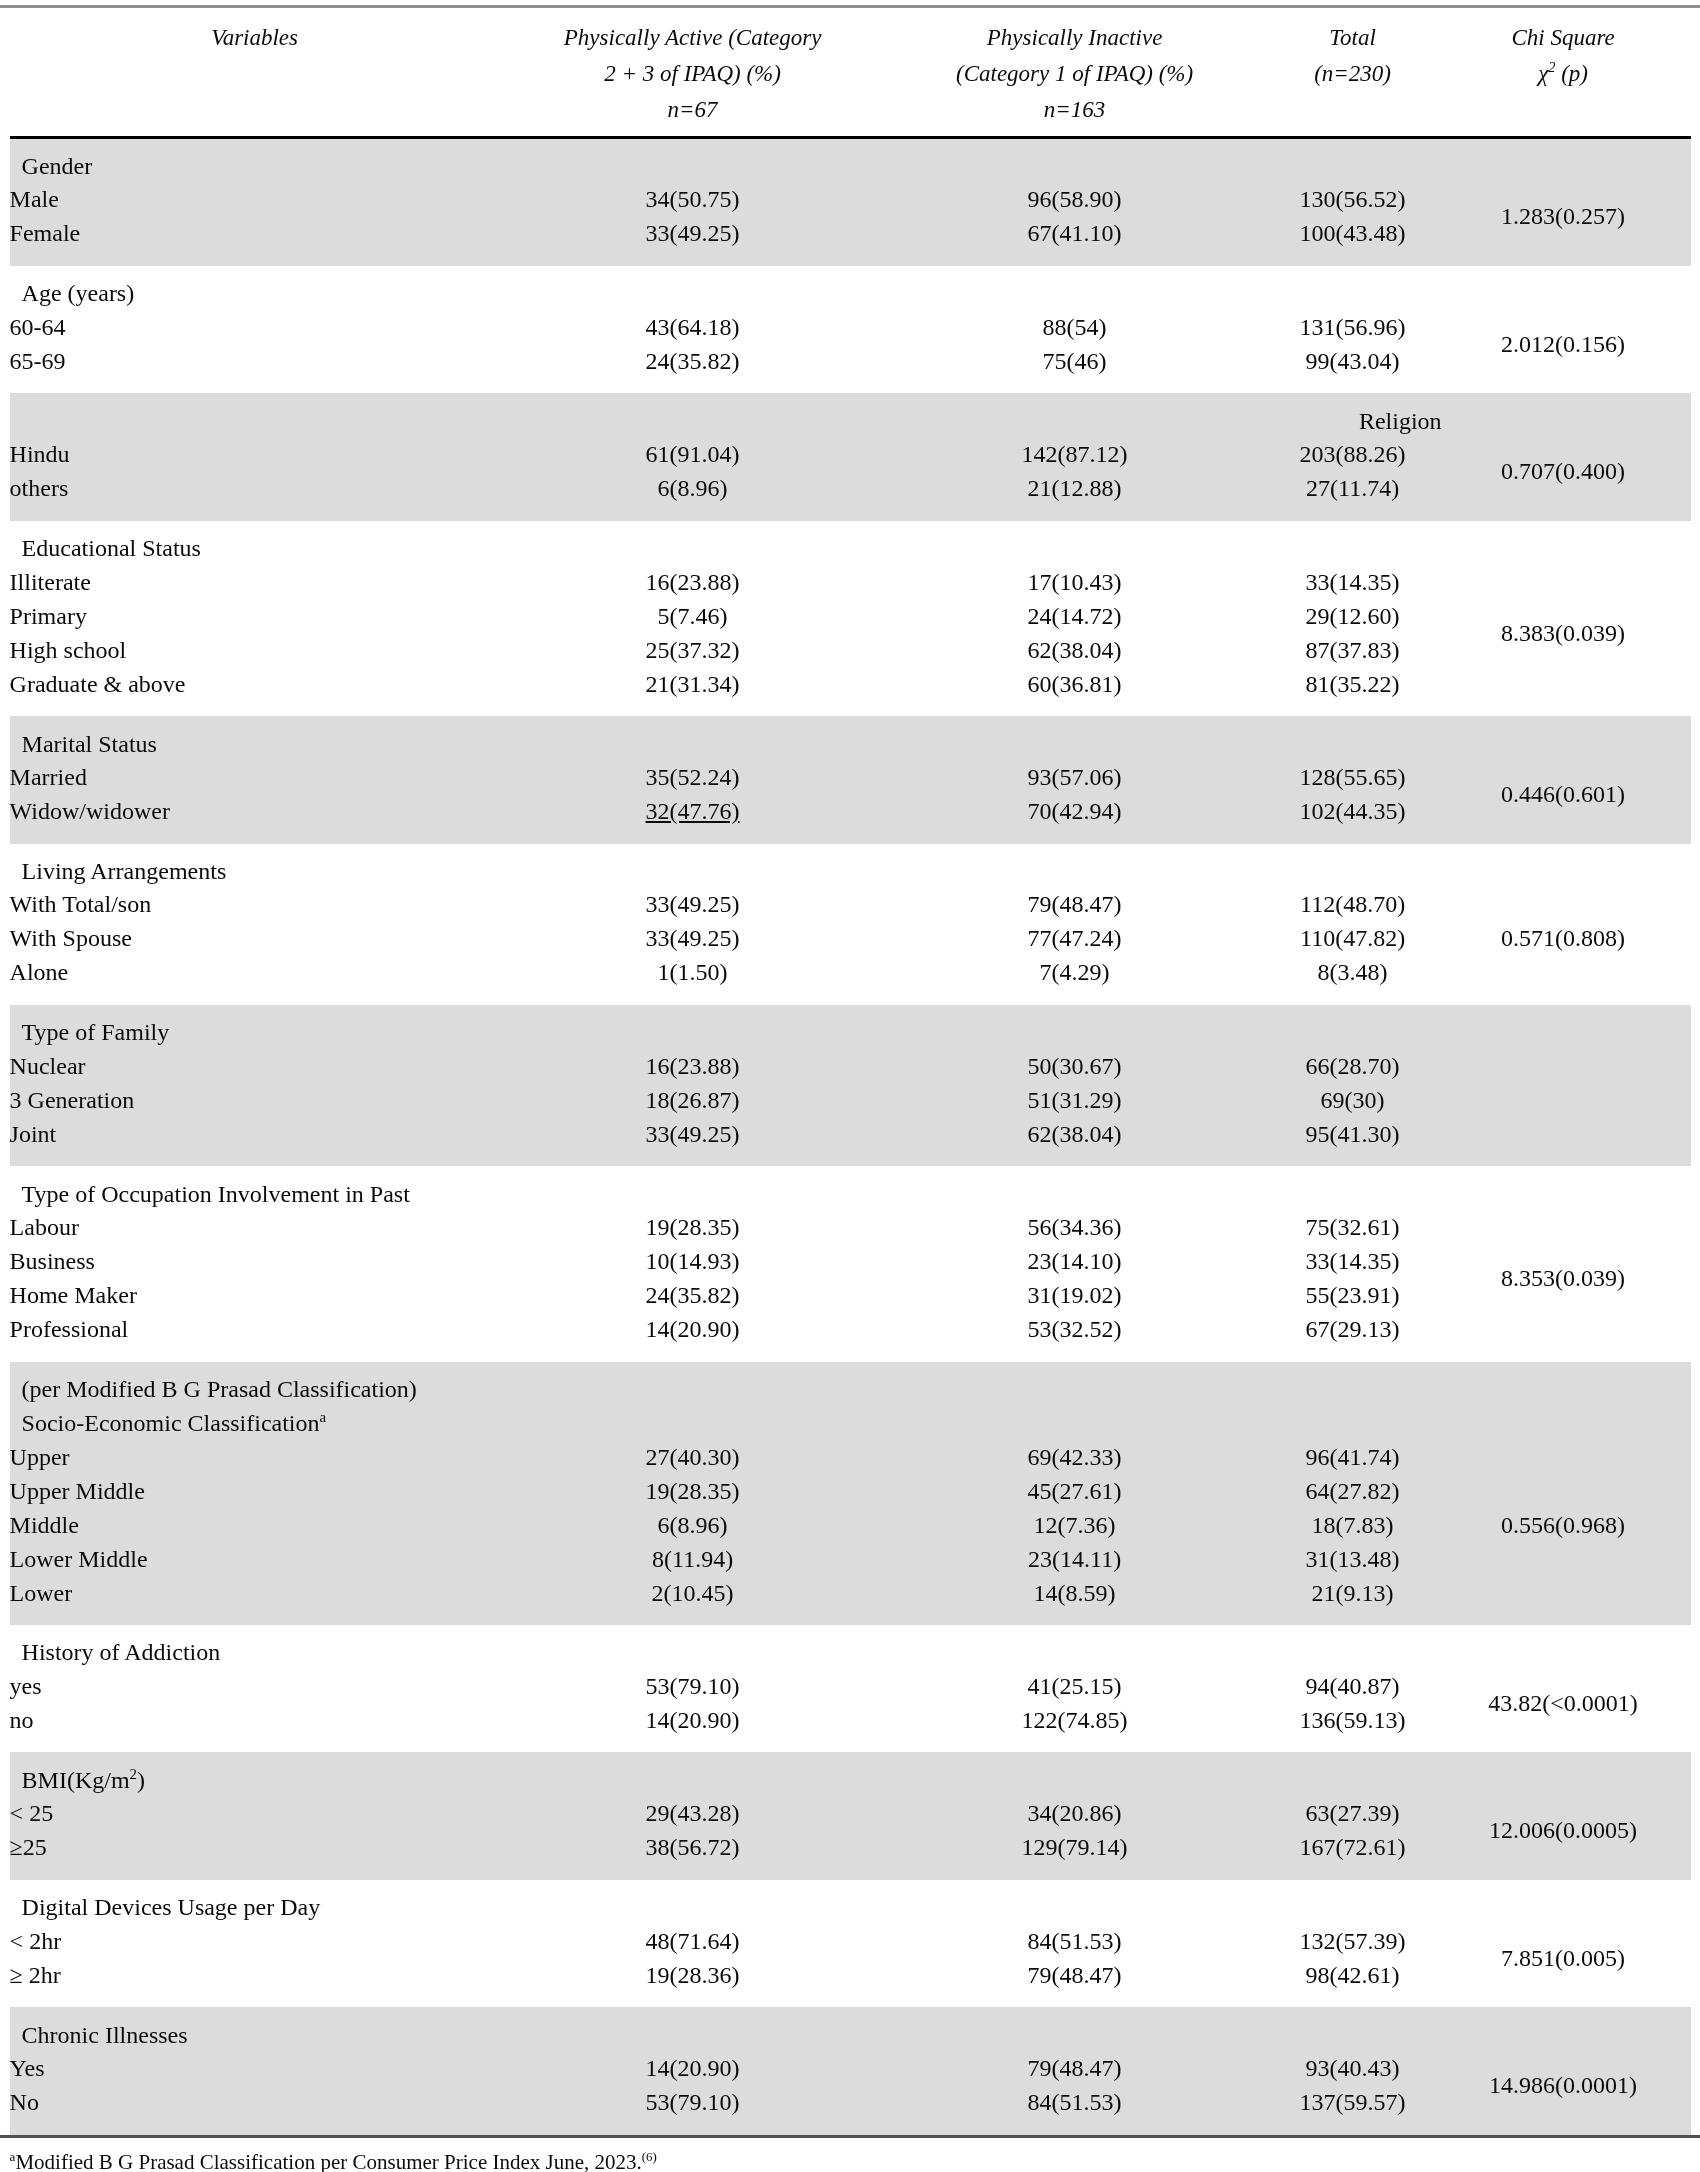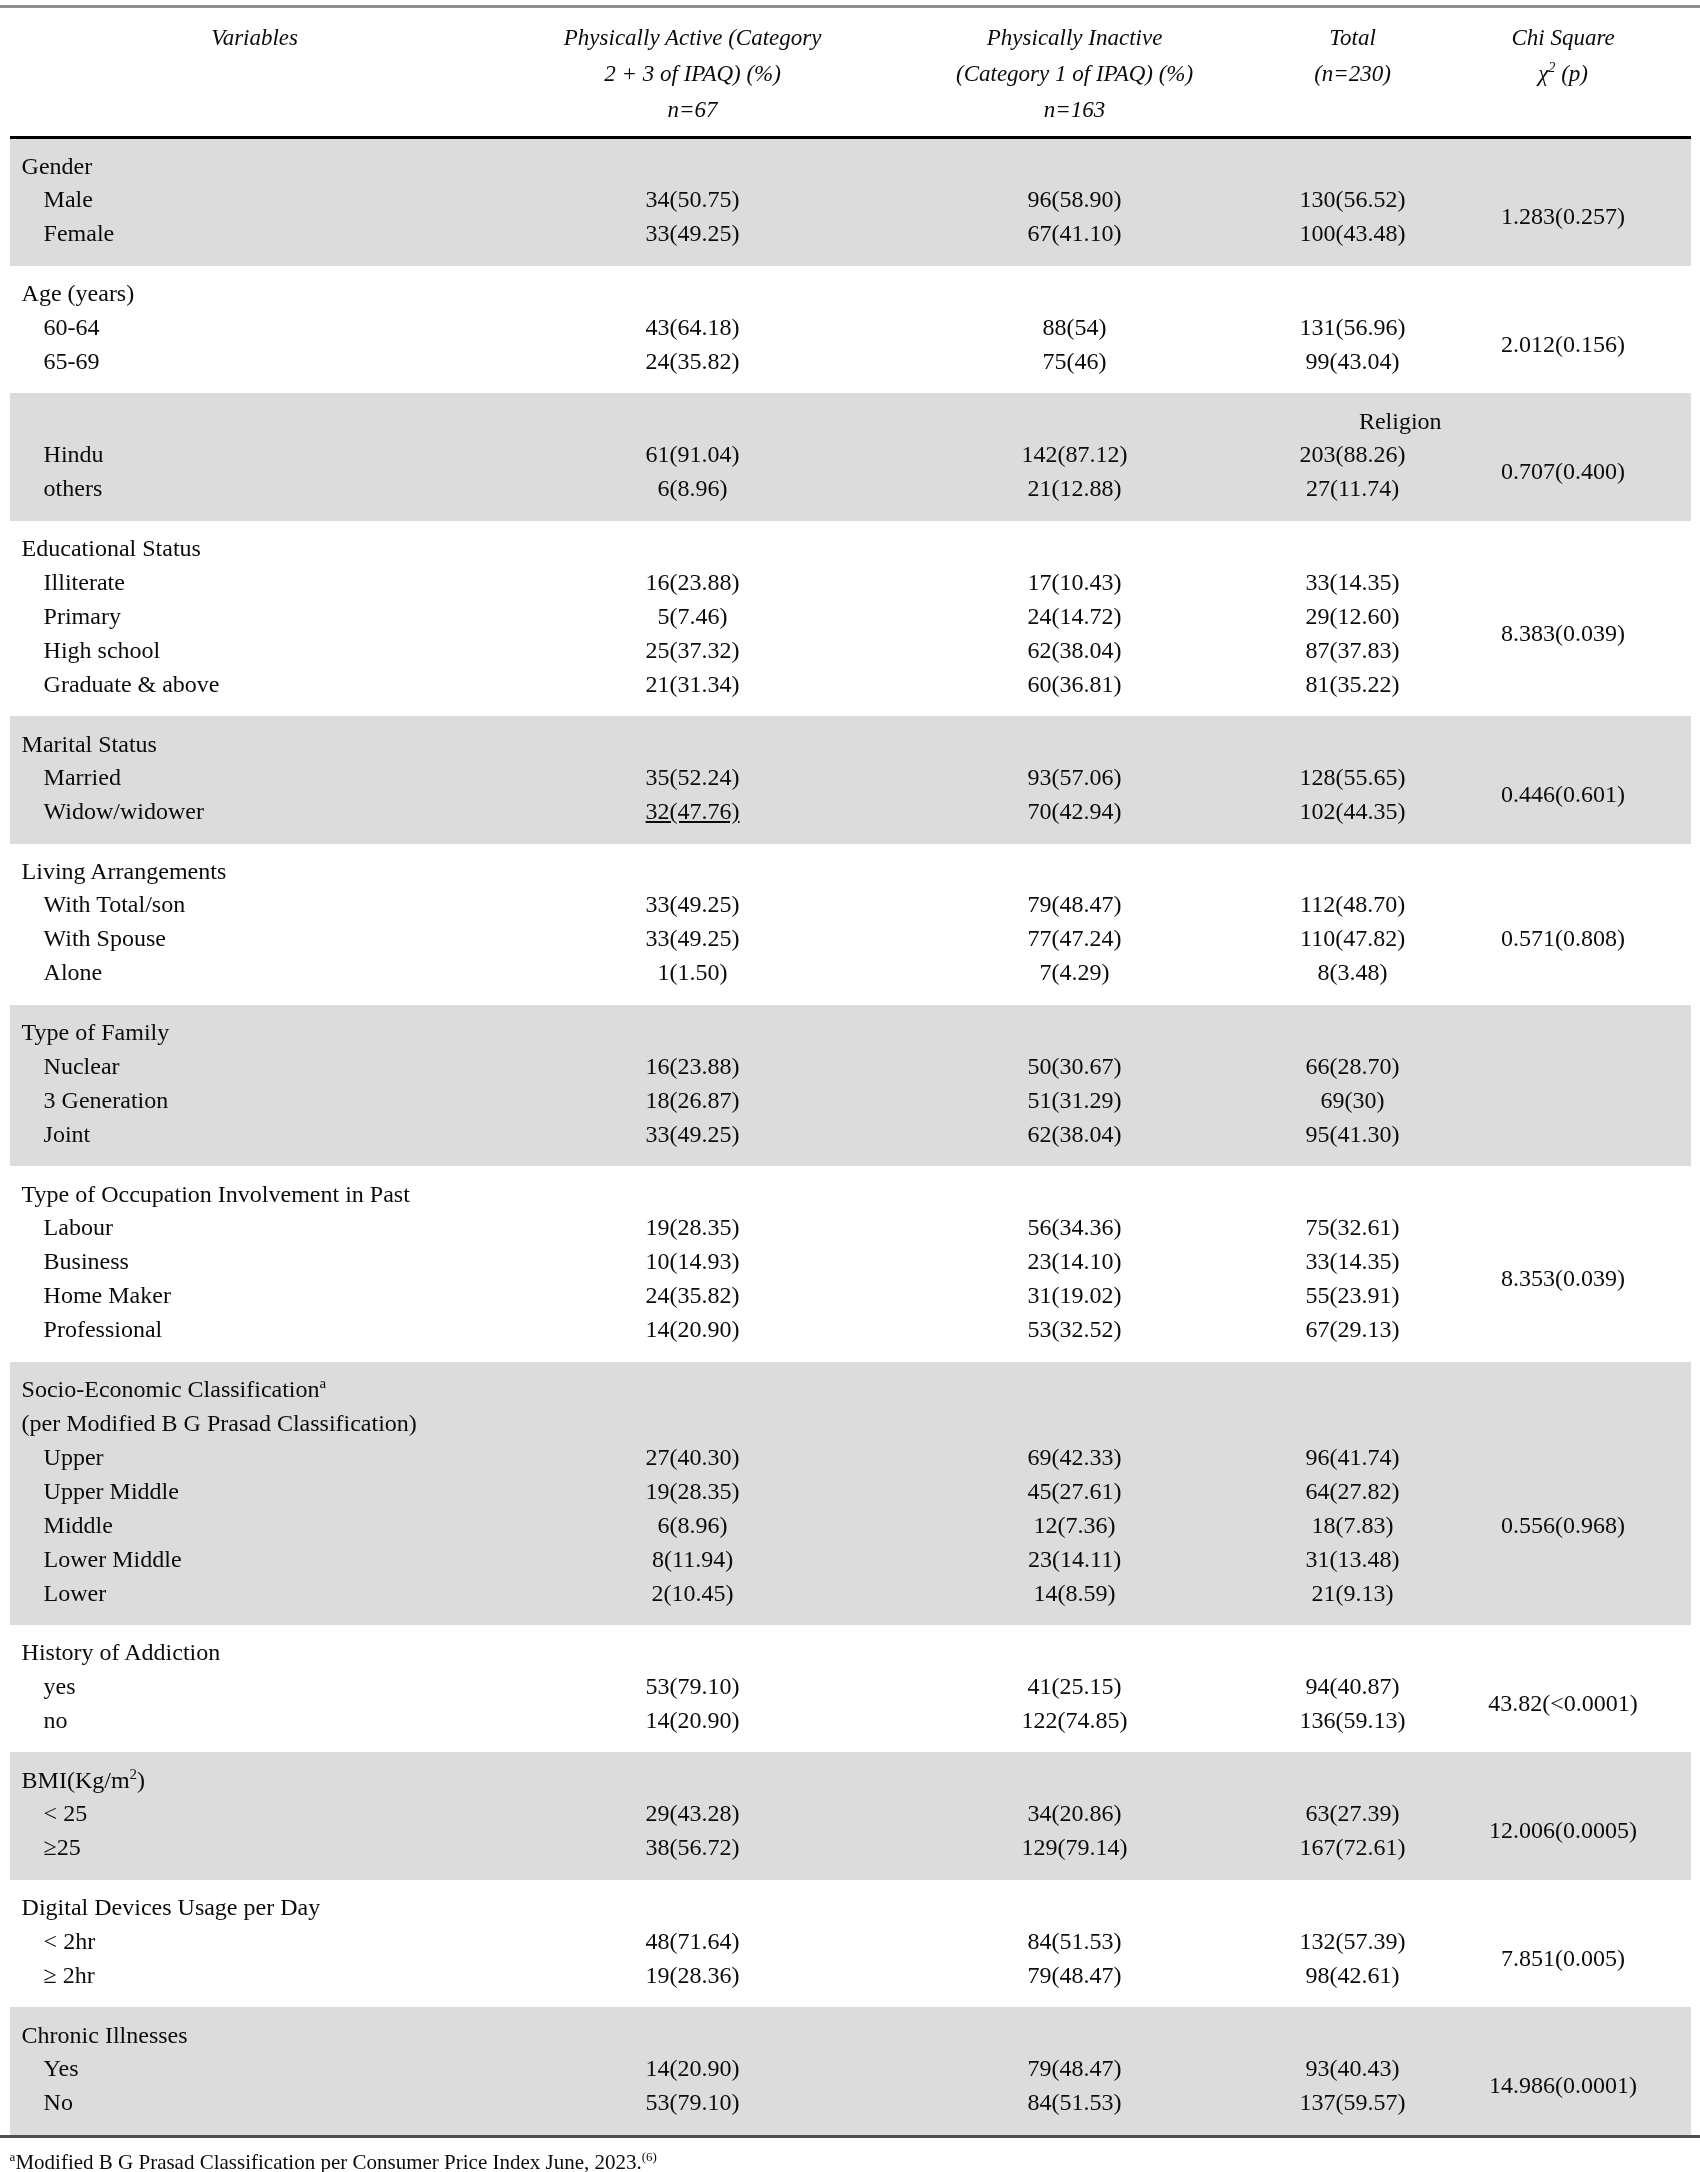--- a/index.html
+++ b/index.html
@@ -38,21 +38,20 @@
     grid-column: 1 / 5;
     padding-left: 12px;
     display: flex;
     flex-direction: column;
     justify-content: center;
   }
   .g-title .line { line-height: 34px; white-space: nowrap; }
   .g-title sup { font-size: 0.62em; line-height: 0; vertical-align: super; }
   .c-label {
     grid-column: 1;
-    padding-left: 34px;
     display: flex;
     align-items: center;
     white-space: nowrap;
   }
   .c-val {
     display: flex;
     align-items: center;
     justify-content: center;
     white-space: nowrap;
   }
@@ -235,22 +234,22 @@
         <div class="c-val" style="grid-area: 4 / 3;">31(19.02)</div>
         <div class="c-val" style="grid-area: 4 / 4;">55(23.91)</div>
         <div class="c-label" style="grid-row: 5;">Professional</div>
         <div class="c-val" style="grid-area: 5 / 2;">14(20.90)</div>
         <div class="c-val" style="grid-area: 5 / 3;">53(32.52)</div>
         <div class="c-val" style="grid-area: 5 / 4;">67(29.13)</div>
         <div class="g-chi" style="grid-row: 2 / span 4;">8.353(0.039)</div>
       </div>
       <div class="group shaded">
         <div class="g-title" style="grid-row: 1 / span 2;">
+          <div class="line"><span>(per Modified B G Prasad Classification)</span></div>
           <div class="line"><span>Socio-Economic Classification</span><sup>a</sup></div>
-          <div class="line"><span>(per Modified B G Prasad Classification)</span></div>
         </div>
         <div class="c-label" style="grid-row: 3;">Upper</div>
         <div class="c-val" style="grid-area: 3 / 2;">27(40.30)</div>
         <div class="c-val" style="grid-area: 3 / 3;">69(42.33)</div>
         <div class="c-val" style="grid-area: 3 / 4;">96(41.74)</div>
         <div class="c-label" style="grid-row: 4;">Upper Middle</div>
         <div class="c-val" style="grid-area: 4 / 2;">19(28.35)</div>
         <div class="c-val" style="grid-area: 4 / 3;">45(27.61)</div>
         <div class="c-val" style="grid-area: 4 / 4;">64(27.82)</div>
         <div class="c-label" style="grid-row: 5;">Middle</div>

